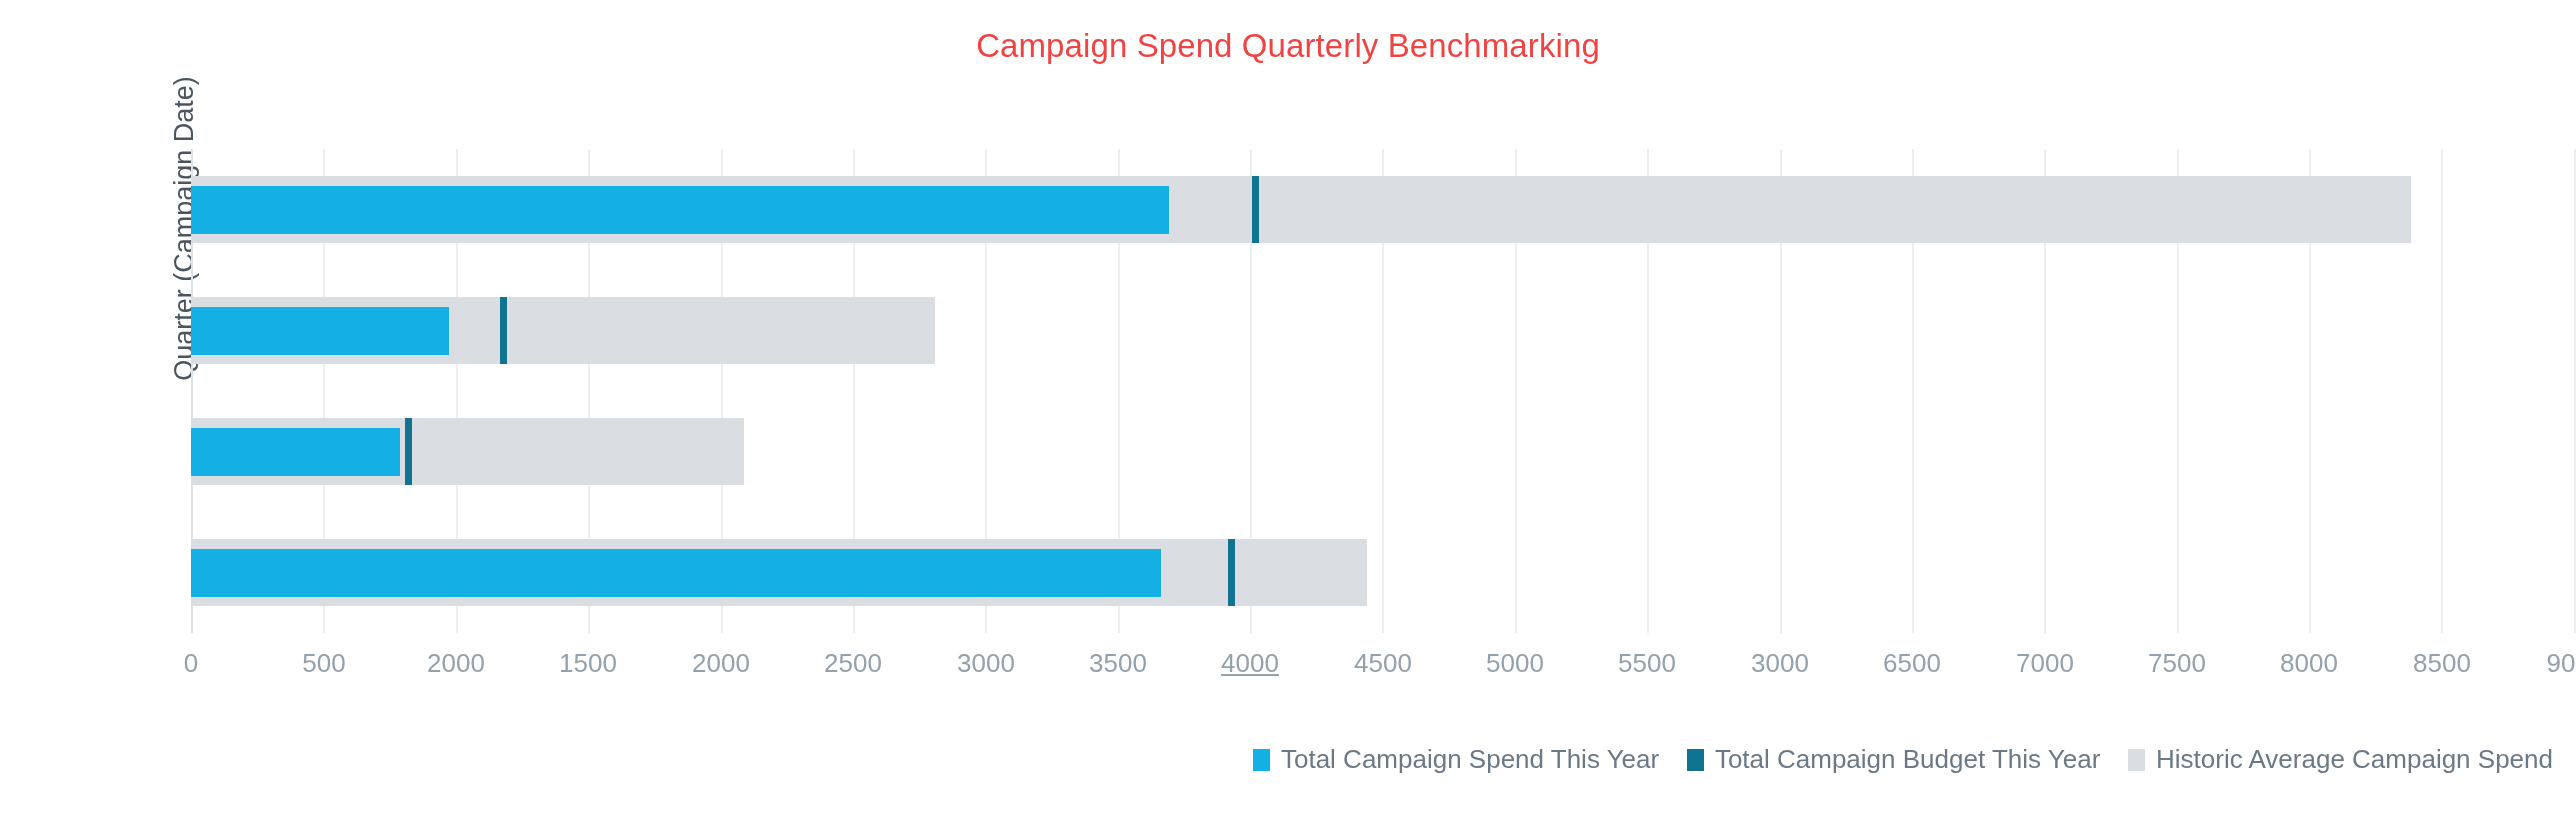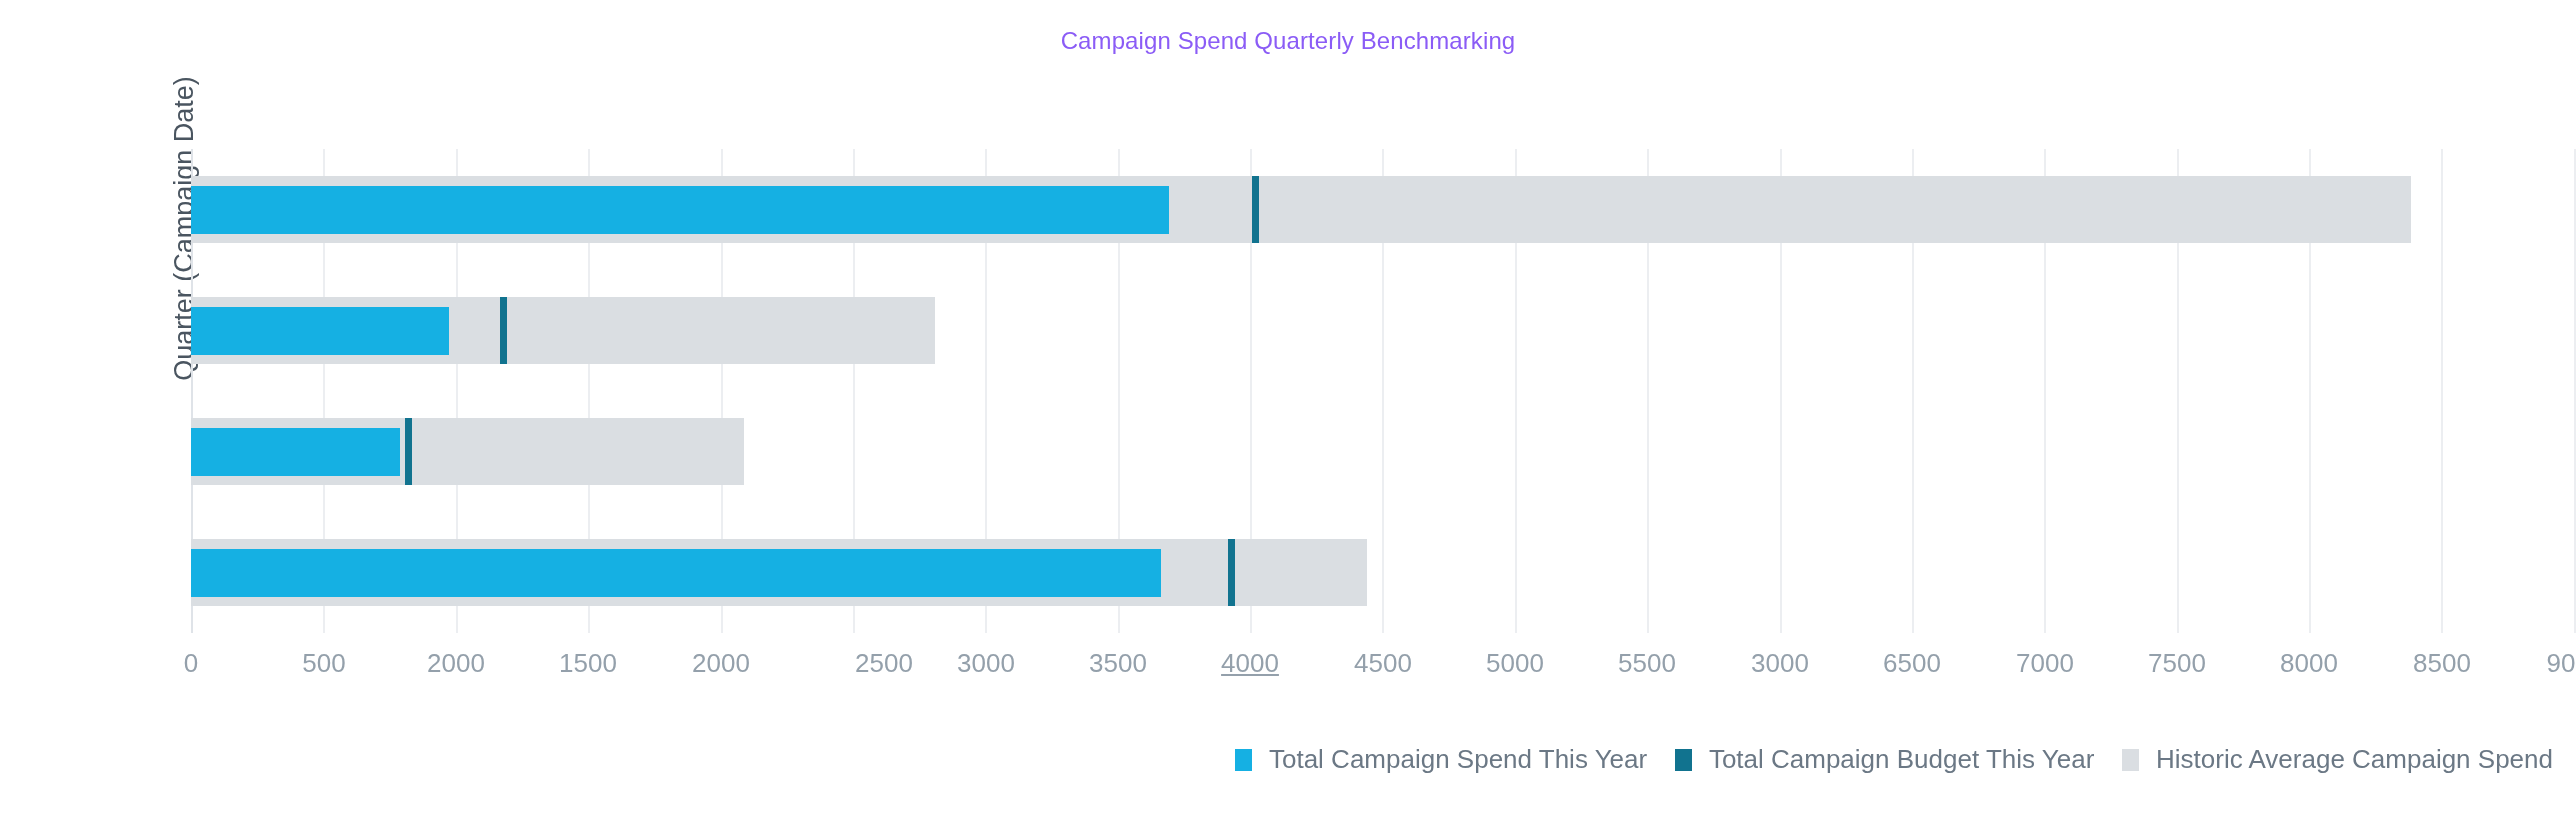--- a/index.html
+++ b/index.html
@@ -21,23 +21,23 @@
     inset: 0;
   }
 
   
   .chart-title {
     position: absolute;
     top: 27px;
     left: 0;
     width: 2576px;
     text-align: center;
-    font-size: 24px;
+    font-size: 33px;
     font-weight: 400;
-    color: #8b5cf6;
+    color: #ef4444;
     letter-spacing: 0.1px;
   }
 
   
   .plot-area {
     position: absolute;
     left: 191px;
     top: 149px;
     width: 2383px;
     height: 484px;
@@ -126,21 +126,21 @@
     display: flex;
     justify-content: flex-end;
     align-items: center;
     padding-right: 23px;
     box-sizing: border-box;
     gap: 28px;
   }
   .legend-item {
     display: flex;
     align-items: center;
-    gap: 17px;
+    gap: 11px;
     white-space: nowrap;
   }
   .legend-swatch {
     width: 16.7px;
     height: 22px;
     flex: 0 0 auto;
   }
   .legend-label {
     font-size: 26px;
     color: #6b7885;
@@ -204,21 +204,21 @@
         </div>
       </div>
   </div>
 
   <div id="x-tick-labels">
       <div class="x-tick-label" style="left: 191px;">0</div>
       <div class="x-tick-label" style="left: 324px;">500</div>
       <div class="x-tick-label" style="left: 456px;">2000</div>
       <div class="x-tick-label" style="left: 588px;">1500</div>
       <div class="x-tick-label" style="left: 721px;">2000</div>
-      <div class="x-tick-label" style="left: 884px;">2500</div>
+      <div class="x-tick-label" style="left: 853px;">2500</div>
       <div class="x-tick-label" style="left: 986px;">3000</div>
       <div class="x-tick-label" style="left: 1118px;">3500</div>
       <div class="x-tick-label" style="left: 1250px; text-decoration: underline;">4000</div>
       <div class="x-tick-label" style="left: 1383px;">4500</div>
       <div class="x-tick-label" style="left: 1515px;">5000</div>
       <div class="x-tick-label" style="left: 1647px;">5500</div>
       <div class="x-tick-label" style="left: 1780px;">3000</div>
       <div class="x-tick-label" style="left: 1912px;">6500</div>
       <div class="x-tick-label" style="left: 2045px;">7000</div>
       <div class="x-tick-label" style="left: 2177px;">7500</div>

